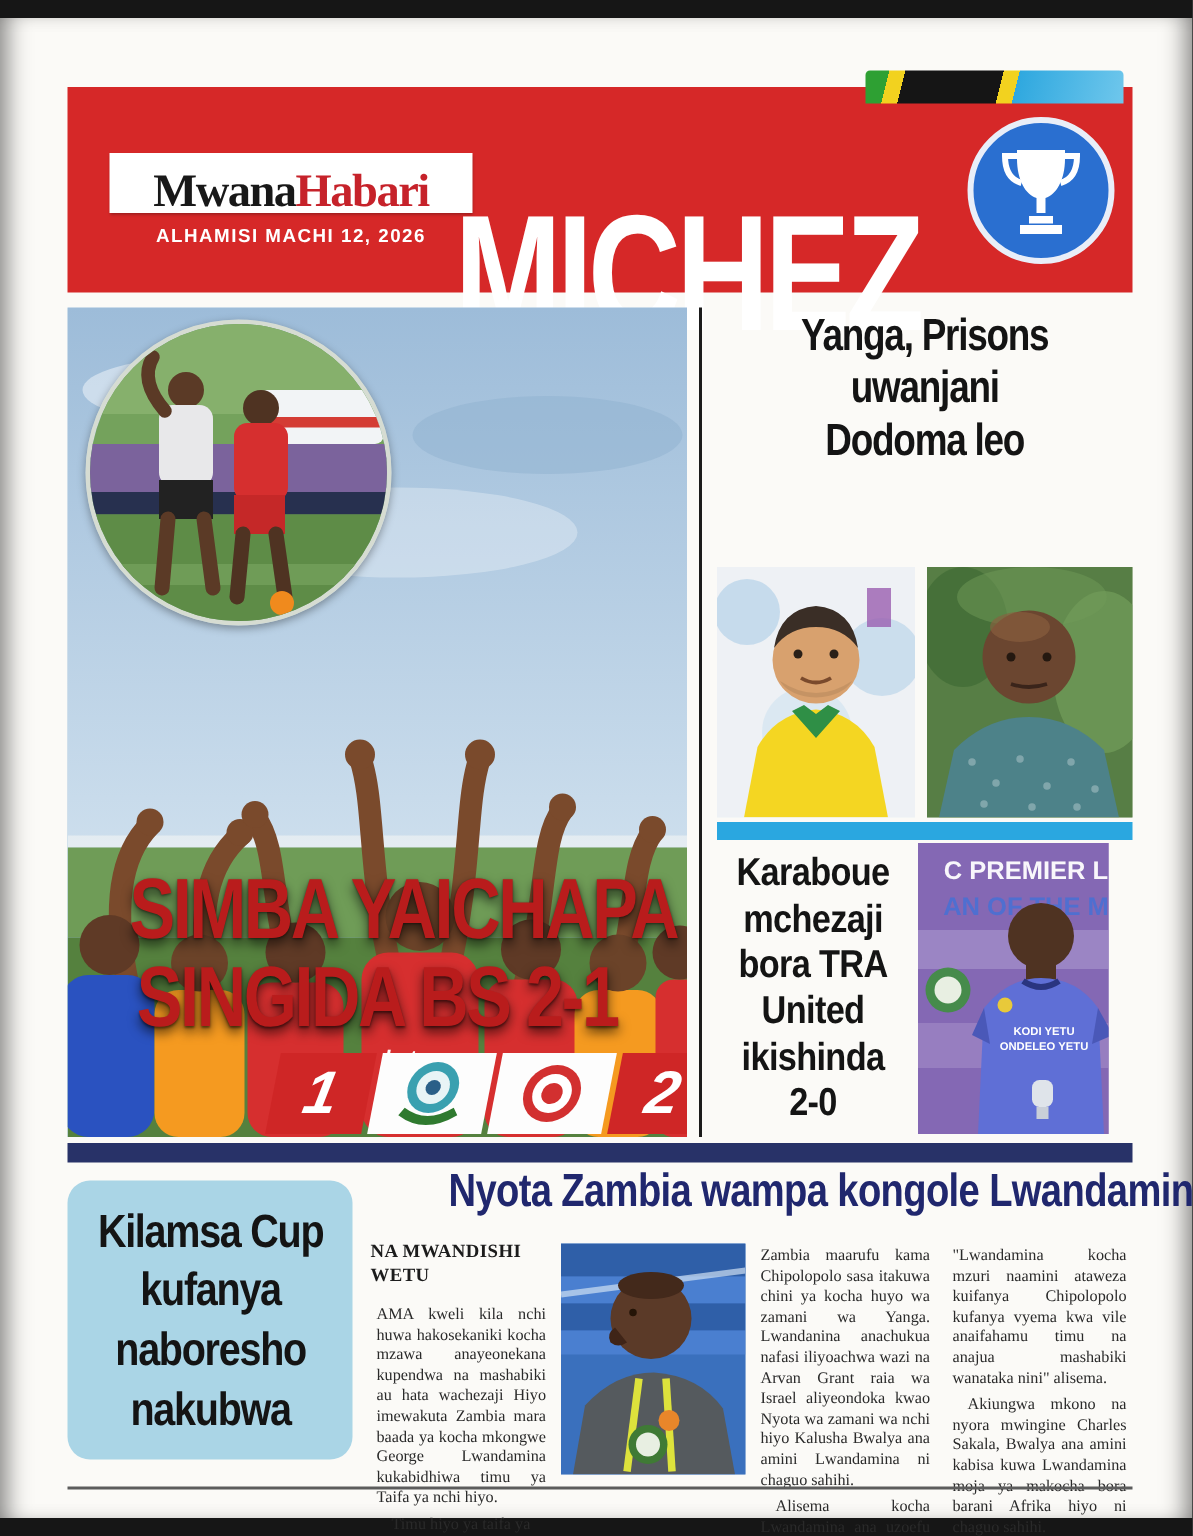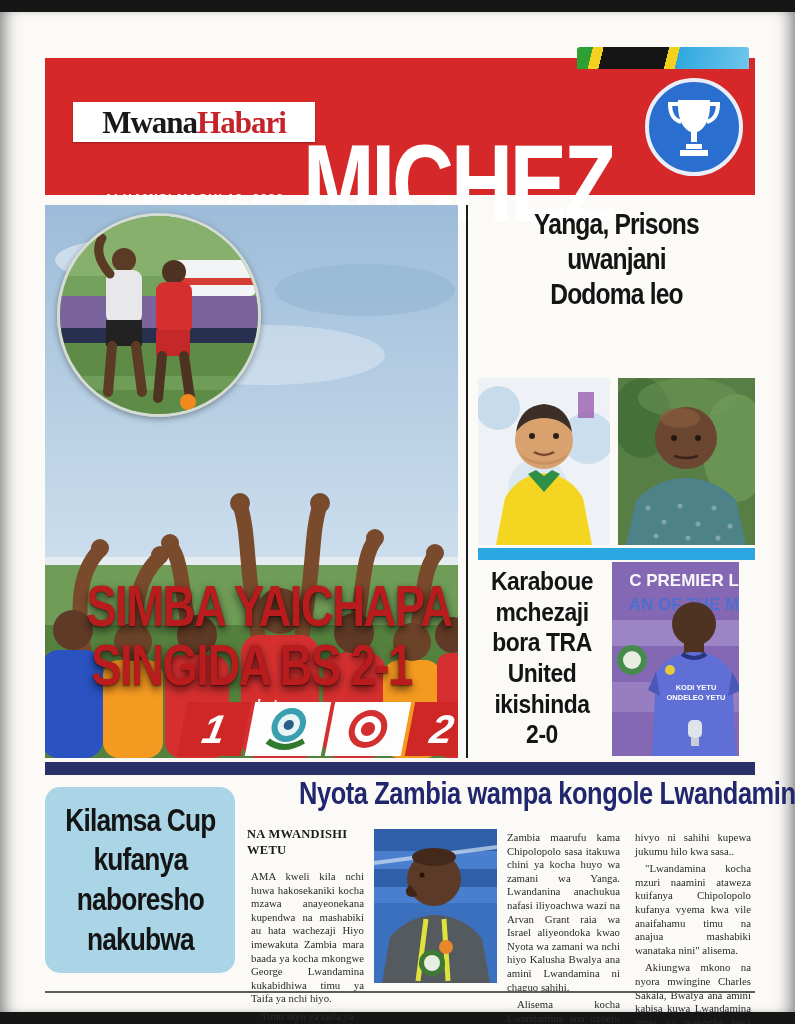--- a/index.html
+++ b/index.html
@@ -8,26 +8,26 @@
   .paper{position:absolute;left:0;top:12px;width:795px;height:1000px;background:#fbfaf7;
          box-shadow:inset 14px 0 16px -10px rgba(0,0,0,.5), inset -14px 0 16px -10px rgba(0,0,0,.5);}
   .edgebar{position:absolute;left:0;width:795px;background:#161616;}
 
   
   .banner{position:absolute;left:45px;top:58px;width:710px;height:137px;background:#d62828;}
   .flagstrip{position:absolute;right:6px;top:-11px;width:172px;height:22px;
     background:linear-gradient(104deg,#2ea033 0%,#2ea033 9%,#f2d21f 9%,#f2d21f 15%,#151515 15%,#151515 52%,#f2d21f 52%,#f2d21f 58%,#2fa8df 58%,#6fc7ec 100%);
     border-radius:3px 3px 0 0;}
   .brandbox{position:absolute;left:28px;top:44px;width:242px;height:40px;background:#fff;
-    display:flex;align-items:center;justify-content:center;box-shadow:0 1px 2px rgba(0,0,0,.3);}
+    display:flex;align-items:flex-end;justify-content:center;box-shadow:0 1px 2px rgba(0,0,0,.3);}
   .brandbox .t{font-family:"Liberation Serif",serif;font-weight:bold;font-size:31px;letter-spacing:-1px;line-height:1;}
   .brand1{color:#181818;}
   .brand2{color:#c6222a;}
   .dateline{position:absolute;left:28px;top:92px;width:242px;text-align:center;color:#fff;
-    font-size:12.5px;font-weight:bold;letter-spacing:1px;margin-top:42px;}
+    font-size:12.5px;font-weight:bold;letter-spacing:1px;}
   .michezo{position:absolute;left:258px;top:6px;height:126px;display:flex;align-items:flex-end;margin-top:48px;}
   .michezo .mz{color:#fff;font-weight:bold;font-size:110px;line-height:1;letter-spacing:-4px;
     display:inline-block;transform:scaleX(.78);transform-origin:left center;white-space:nowrap;}
   .trophyO{position:absolute;right:12px;top:20px;width:90px;height:90px;border-radius:50%;
     background:#2a6fd0;border:4px solid #e9eef8;display:flex;align-items:center;justify-content:center;}
 
   
   .leadphoto{position:absolute;left:45px;top:205px;width:413px;height:553px;overflow:hidden;background:#a9c6e0;}
   .inset{position:absolute;left:12px;top:8px;width:198px;height:198px;border-radius:50%;overflow:hidden;
     border:3px solid #d6dcd2;box-shadow:0 2px 6px rgba(0,0,0,.35);}
@@ -339,19 +339,18 @@
       <circle cx="58" cy="134" r="8" fill="#e8efe2"></circle>
     </svg>
   </div>
 
   <div class="bodycol col2">
     <p>Zambia maarufu kama Chipolopolo sasa itakuwa chini ya kocha huyo wa zamani wa Yanga. Lwandanina anachukua nafasi iliyoachwa wazi na Arvan Grant raia wa Israel aliyeondoka kwao Nyota wa zamani wa nchi hiyo Kalusha Bwalya ana amini Lwandamina ni chaguo sahihi.</p>
     <p>Alisema kocha Lwandamina ana uzoefu mkubwa</p>
   </div>
 
   <div class="bodycol col3">
-    <p>hivyo ni sahihi kupewa jukumu hilo kwa sasa..</p>
     <p>"Lwandamina kocha mzuri naamini ataweza kuifanya Chipolopolo kufanya vyema kwa vile anaifahamu timu na anajua mashabiki wanataka nini" alisema.</p>
     <p>Akiungwa mkono na nyora mwingine Charles Sakala, Bwalya ana amini kabisa kuwa Lwandamina moja ya makocha bora barani Afrika hiyo ni chaguo sahihi.</p>
   </div>
 
   <div class="botrule"></div>
 </div>
 
 </body></html>

